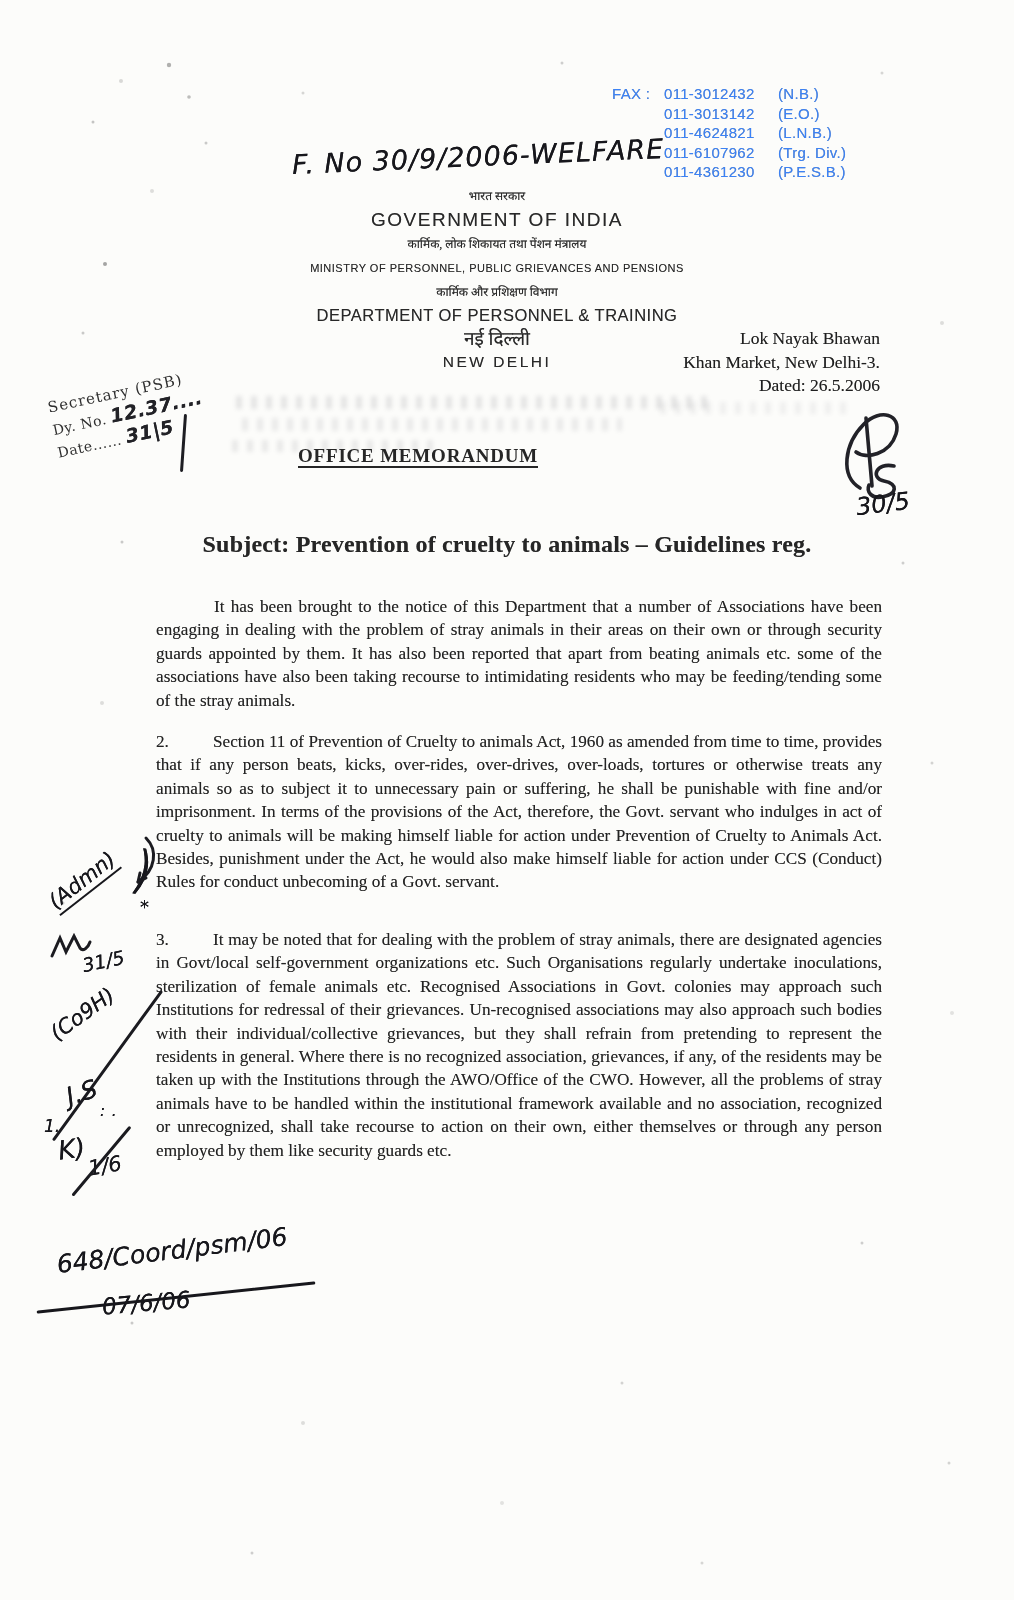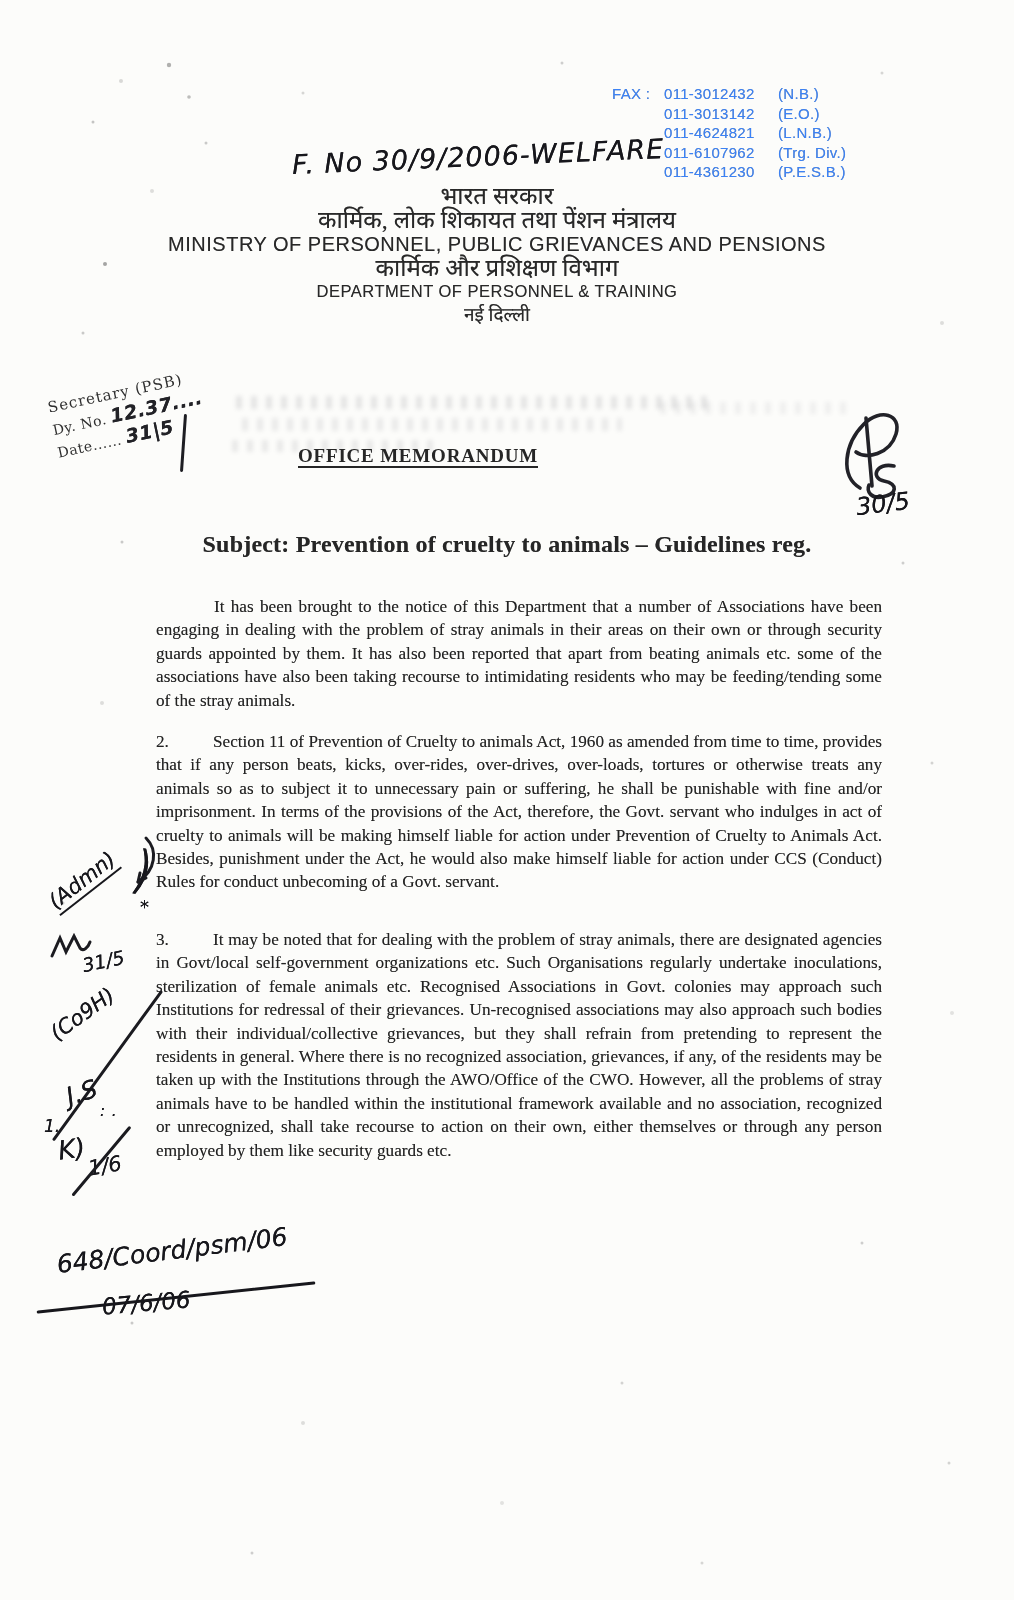--- a/index.html
+++ b/index.html
@@ -22,23 +22,23 @@
   
   .hand{
     font-family:"DejaVu Sans", sans-serif; font-style:italic;
     color:#17171c; text-shadow:0 0 .4px currentColor; white-space:nowrap;
   }
 
   .fileno{left:292px; top:141px; font-size:27px; transform:rotate(-2.5deg); letter-spacing:1px;}
 
   
   .gov{left:92px; top:184px; width:810px; text-align:center; color:#282828;}
-  .gov .hi{font-size:24px; line-height:24px; font-family:"Liberation Serif",serif;}
+  .gov .hi{font-size:12px; line-height:24px; font-family:"Liberation Serif",serif;}
   .gov .l-goi{font-size:19px; line-height:24px; letter-spacing:1.5px;}
-  .gov .l-min{font-size:20px; line-height:24px; letter-spacing:.5px;}
+  .gov .l-min{font-size:11px; line-height:24px; letter-spacing:.5px;}
   .gov .l-dept{font-size:16.5px; line-height:23px; letter-spacing:.5px;}
   .gov .l-nd-hi{font-size:19px; line-height:23px;}
   .gov .l-nd{font-size:15.5px; line-height:23px; letter-spacing:2.5px;}
 
   .address{left:610px; top:327px; width:270px; text-align:right; font-size:17.5px; line-height:23.5px; color:#1f1f1f;}
 
   
   .stamp{
     left:46px; top:398px; transform:rotate(-12deg); transform-origin:left top;
     font-family:"DejaVu Serif", serif; color:#242424; opacity:.95; line-height:21px;
@@ -137,27 +137,34 @@
       <span class="fax-label"></span>
       <span class="fax-num">011-4361230</span>
       <span class="fax-dest">(P.E.S.B.)</span>
     </div>
   </div>
 
   <div class="abs hand fileno">F. No 30/9/2006-WELFARE</div>
 
   <div class="abs gov soft">
     <div class="hi">भारत सरकार</div>
+    <div class="sans l-goi">GOVERNMENT OF INDIA</div>
     <div class="hi">कार्मिक, लोक शिकायत तथा पेंशन मंत्रालय</div>
     <div class="sans l-min">MINISTRY OF PERSONNEL, PUBLIC GRIEVANCES AND PENSIONS</div>
     <div class="hi">कार्मिक और प्रशिक्षण विभाग</div>
     <div class="sans l-dept">DEPARTMENT OF PERSONNEL &amp; TRAINING</div>
     <div class="hi l-nd-hi">नई दिल्ली</div>
-  </div>
-
+    <div class="sans l-nd">NEW DELHI</div>
+  </div>
+
+  <div class="abs address soft">
+    <div>Lok Nayak Bhawan</div>
+    <div>Khan Market, New Delhi-3.</div>
+    <div>Dated: 26.5.2006</div>
+  </div>
 
   <div class="abs stamp">
     <div class="s1">Secretary (PSB)</div>
     <div class="s2">
       <span>Dy. No.</span>
       <span class="hand">12.37....</span>
     </div>
     <div class="s3">
       <span>Date......</span>
       <span class="hand">31|5</span>

